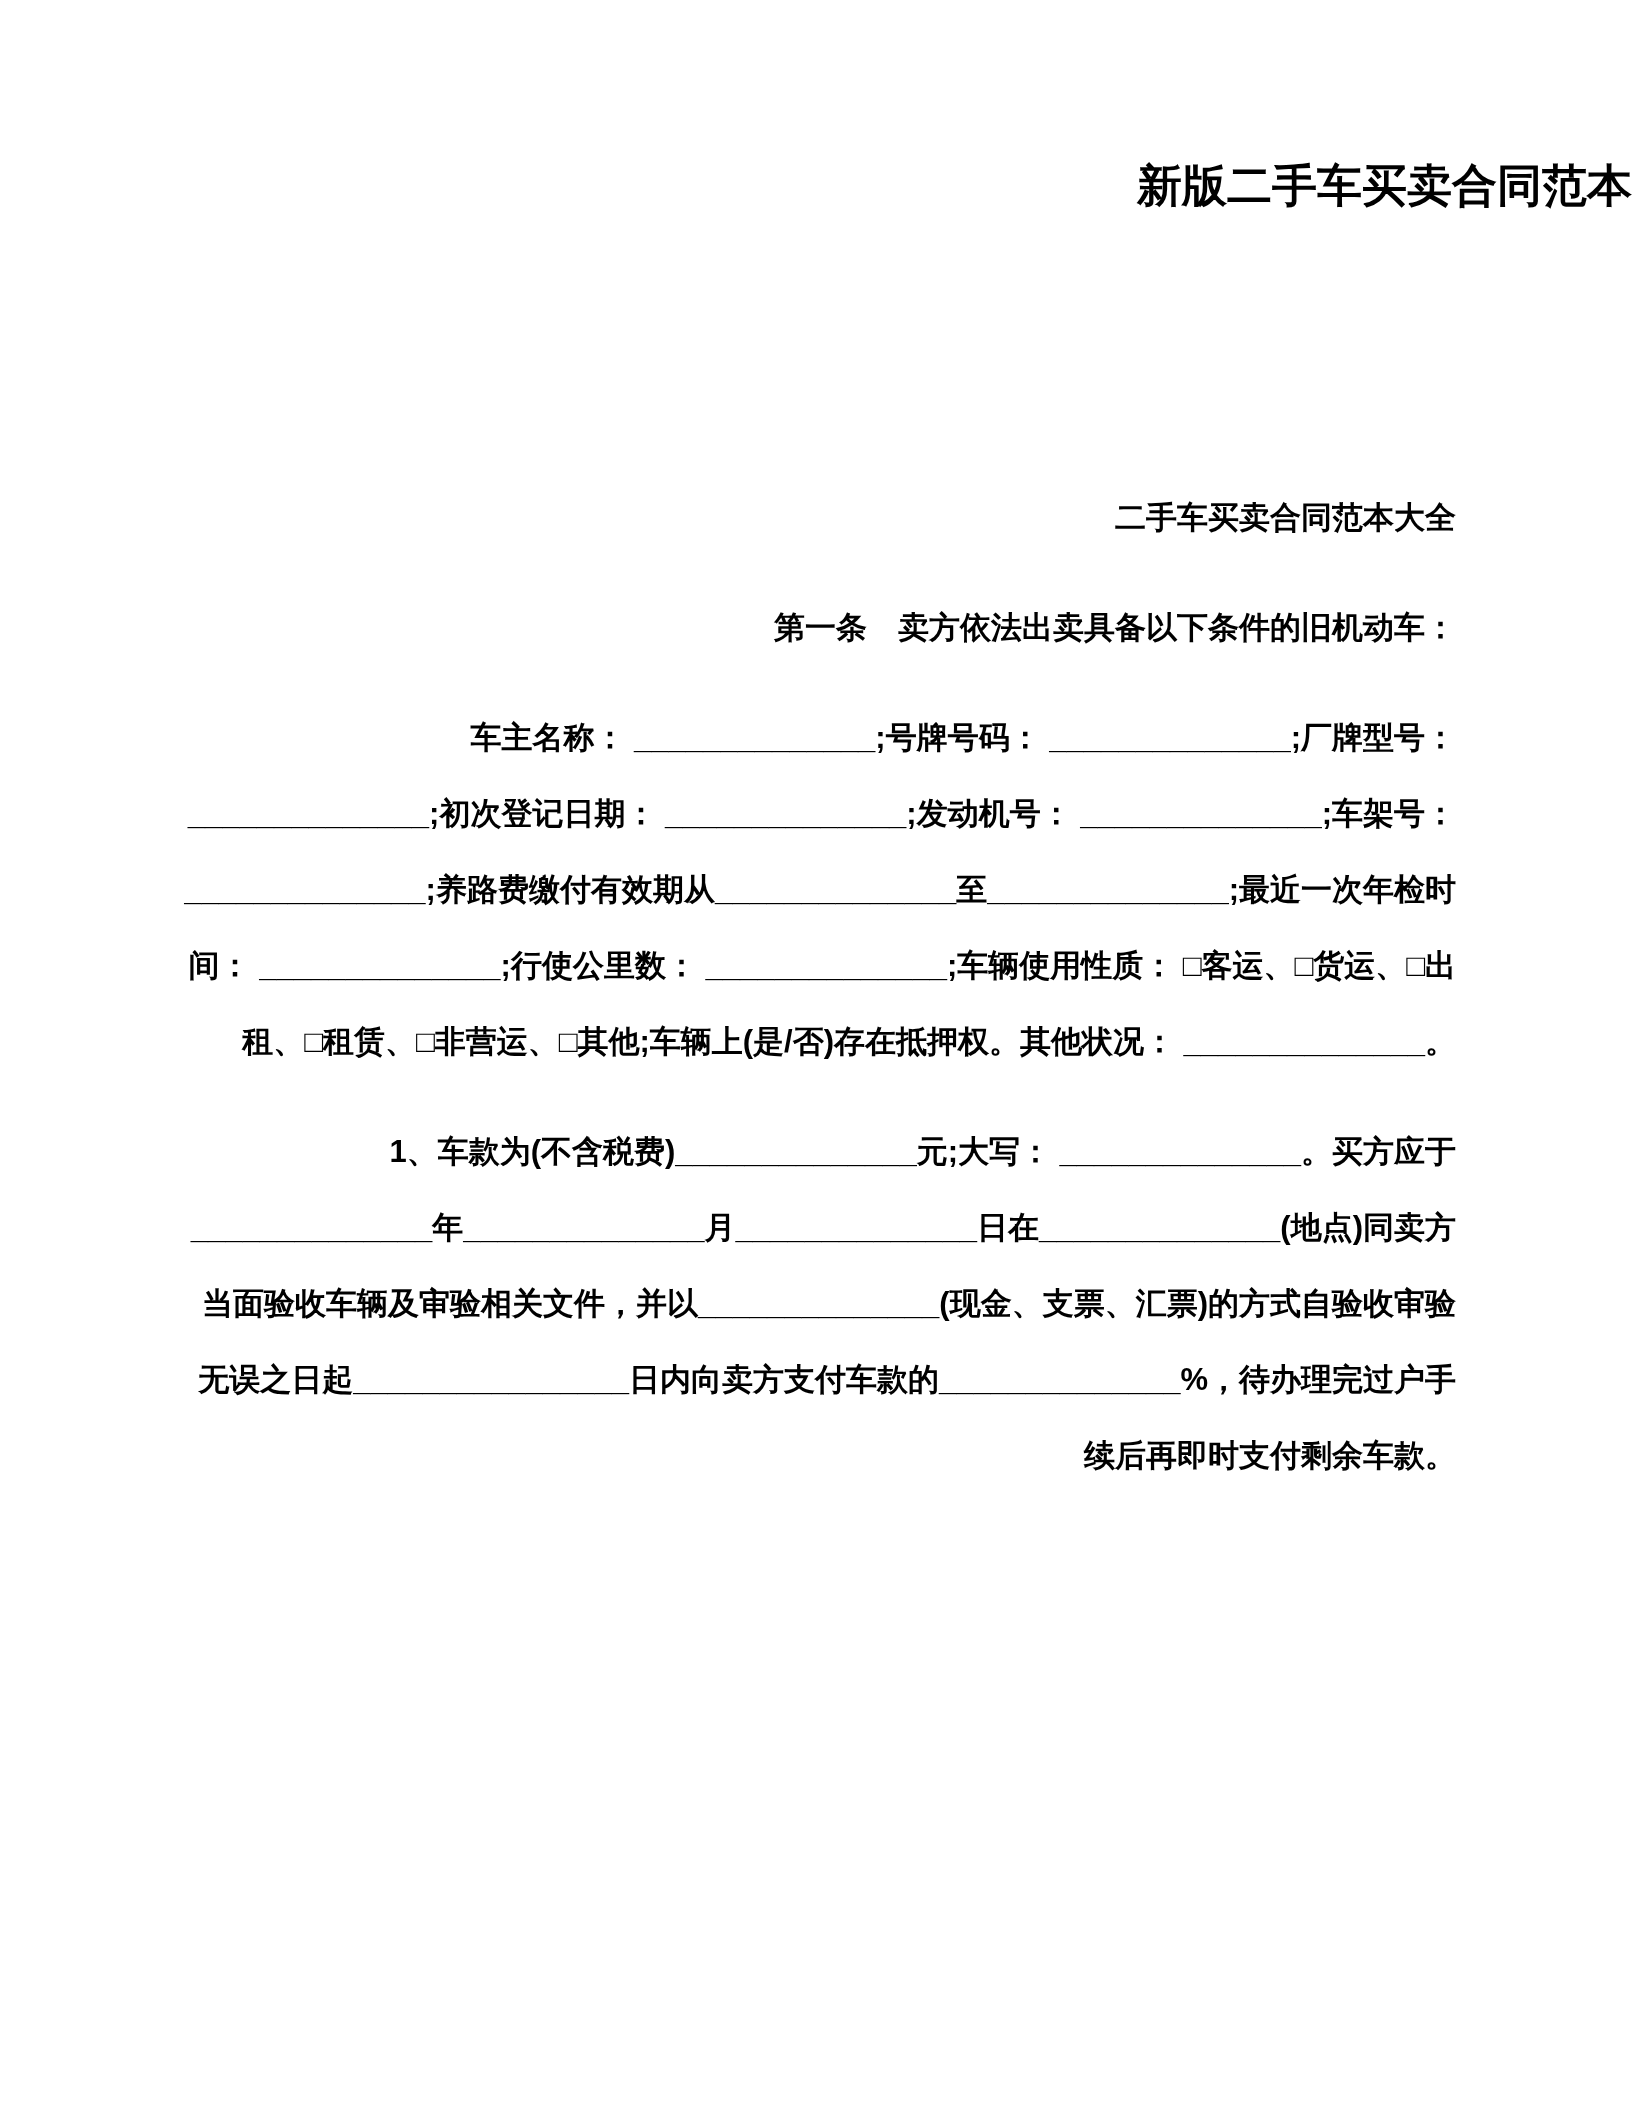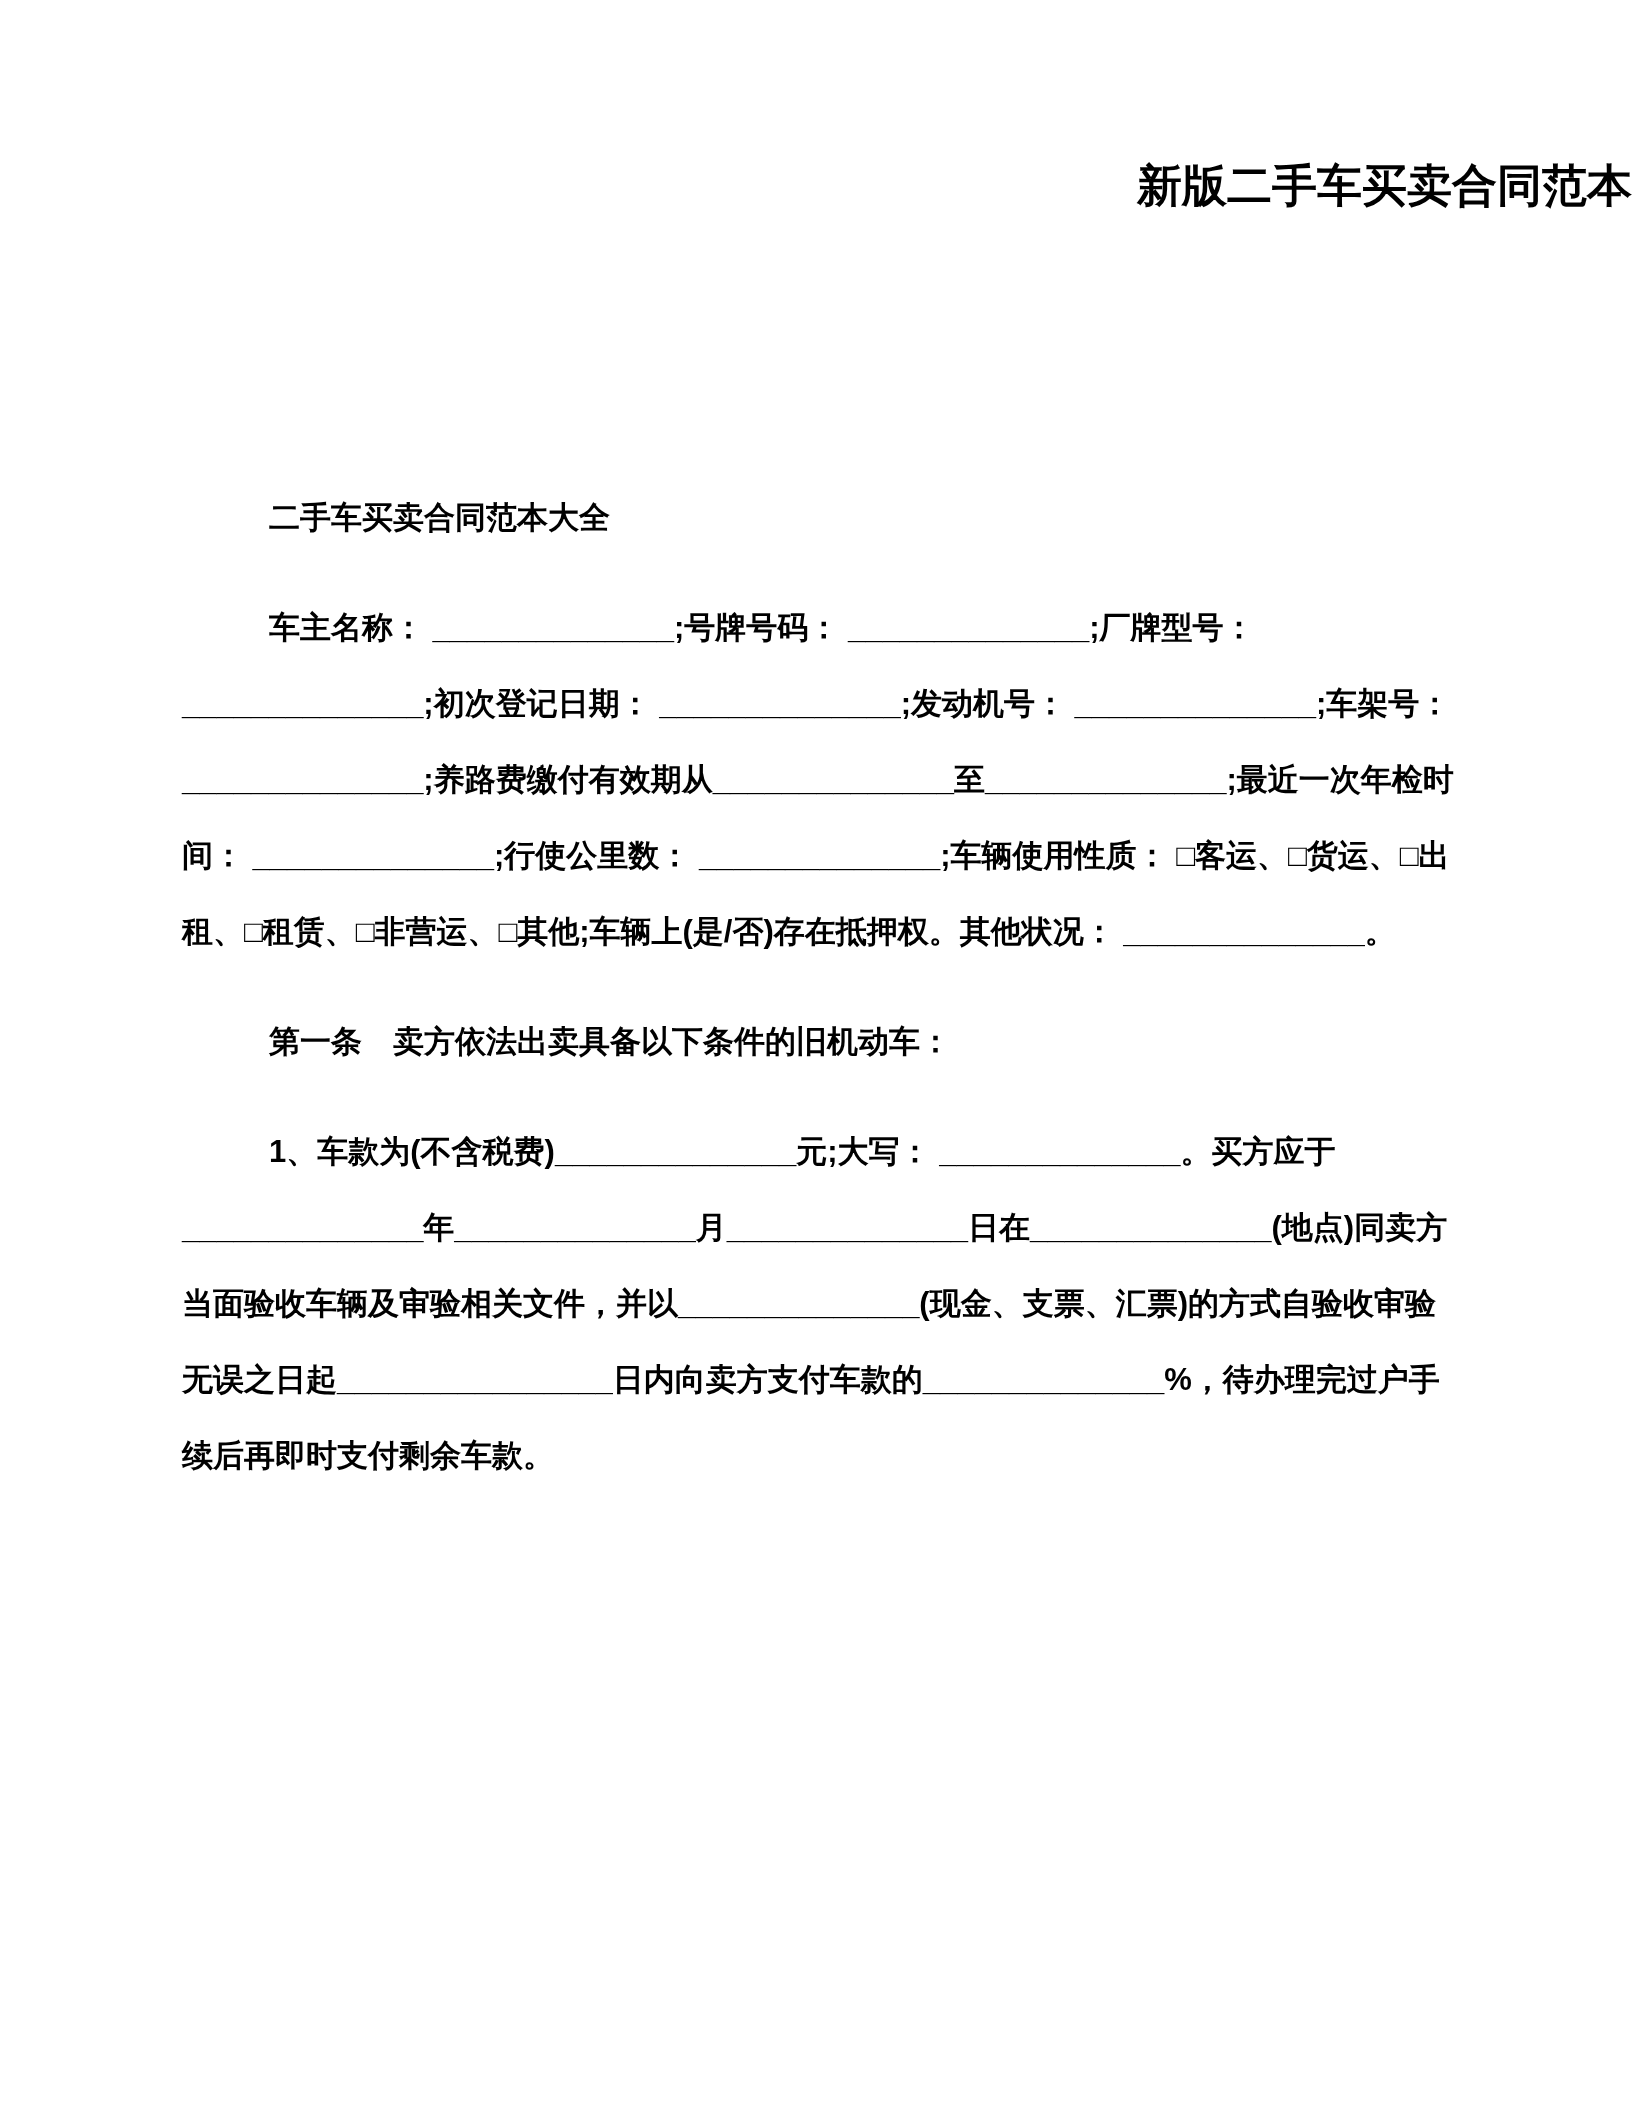--- a/index.html
+++ b/index.html
@@ -28,34 +28,34 @@
   .doc-body {
     margin: 266px 176px 0 182px; 
   }
   .doc-body p {
     margin: 0 0 34px 0;
     font-size: 31px;
     line-height: 76px;
     font-weight: 700;
     color: #000000;
     text-indent: 87px;          
-    text-align: left;
+    text-align: right;
     word-break: normal;
     overflow-wrap: break-word;
   }
 </style>
 </head>
 <body>
 
 <div class="page">
   <div class="doc-title">新版二手车买卖合同范本</div>
 
   <div class="doc-body">
     <p>二手车买卖合同范本大全</p>
 
+    <p>第一条　卖方依法出卖具备以下条件的旧机动车：</p>
+
     <p>车主名称： ______________;号牌号码： ______________;厂牌型号： ______________;初次登记日期： ______________;发动机号： ______________;车架号： ______________;养路费缴付有效期从______________至______________;最近一次年检时间： ______________;行使公里数： ______________;车辆使用性质： □客运、□货运、□出租、□租赁、□非营运、□其他;车辆上(是/否)存在抵押权。其他状况： ______________。</p>
-
-    <p>第一条　卖方依法出卖具备以下条件的旧机动车：</p>
 
 
     <p>1、车款为(不含税费)______________元;大写： ______________。买方应于______________年______________月______________日在______________(地点)同卖方当面验收车辆及审验相关文件，并以______________(现金、支票、汇票)的方式自验收审验无误之日起________________日内向卖方支付车款的______________%，待办理完过户手续后再即时支付剩余车款。</p>
   </div>
 </div>
 
 </body></html>

